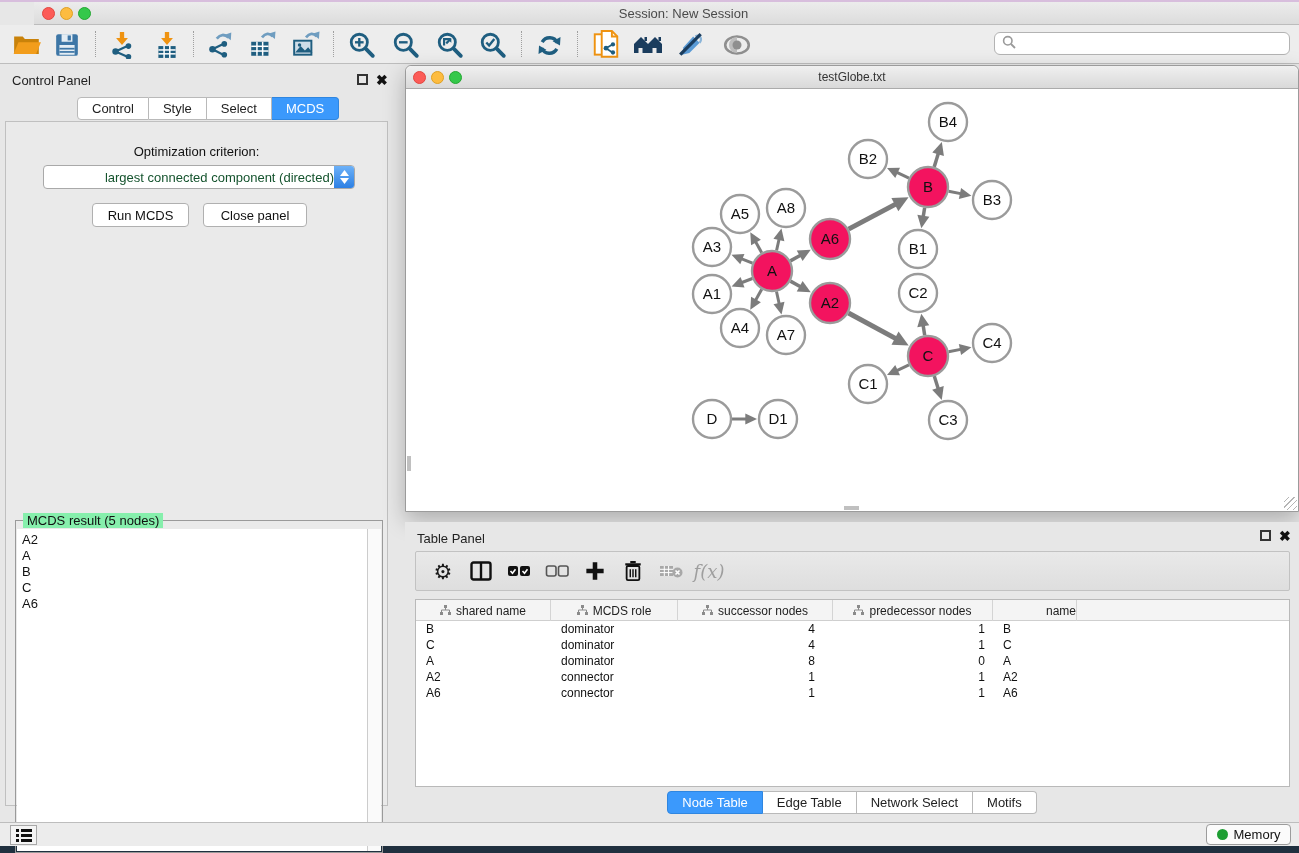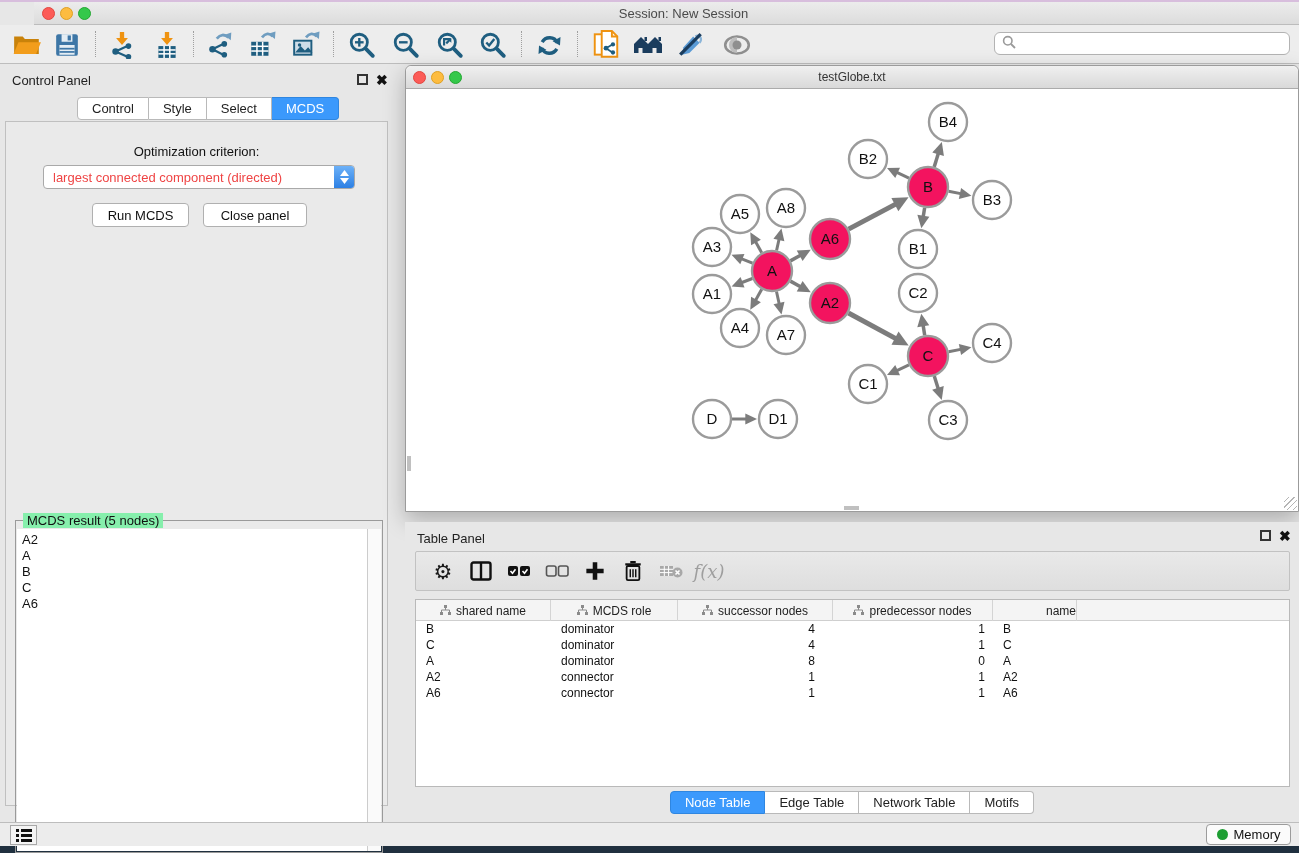--- a/index.html
+++ b/index.html
@@ -45,21 +45,21 @@
     border-left:none; font-size:13px; color:#222; display:flex; align-items:center; cursor:pointer; }
   .seg-tab:first-child { border-left:1px solid #b9b9b9; border-radius:4px 0 0 4px; }
   .seg-tab:last-child { border-radius:0 4px 4px 0; }
   .seg-tab.active { background:#3b99fc; border-color:#2f86e0; color:#fff; }
 
   .cp-body { position:absolute; left:5px; top:57px; width:383px; height:685px;
     background:#eaeaea; border:1px solid #c0c0c0; }
   .opt-label { position:absolute; left:0; right:0; top:22px; text-align:center; font-size:13px; color:#111; }
   .dropdown { position:absolute; left:37px; top:43px; width:312px; height:24px; background:#fff;
     border:1px solid #a9a9a9; border-radius:4px; display:flex; align-items:center; cursor:pointer; }
-  .dropdown .dd-text { flex:1; font-size:13px; color:#ef4444; padding-left:9px; white-space:nowrap; overflow:hidden; }
+  .dropdown .dd-text { flex:1; font-size:13px; color:#14532d; padding-left:9px; white-space:nowrap; overflow:hidden;text-align:right; }
   .dd-spin { width:20px; height:22px; border-radius:0 3px 3px 0;
     background:linear-gradient(#6cb1f8,#2d80e4); display:flex; flex-direction:column;
     align-items:center; justify-content:center; gap:2px; }
   .btn { position:absolute; height:24px; background:#fff; border:1px solid #b0b0b0; border-radius:4px;
     font-size:13px; color:#111; display:flex; align-items:center; justify-content:center; cursor:pointer; }
 
   .result-group { position:absolute; left:9px; top:398px; width:368px; height:333px;
     border:1px solid #9a9a9a; }
   .result-label { position:absolute; top:-8px; left:7px; background:#86efac; padding:0 4px;
     font-size:13px; color:#111; }
@@ -599,21 +599,21 @@
             <div class="dt-c" style="width: 155px; text-align: right; padding-right: 18px;">1</div>
             <div class="dt-c" style="width: 160px; text-align: right; padding-right: 8px;">1</div>
             <div class="dt-c" style="width: 84px; padding-left: 10px;">A6</div>
           </div>
         </div>
     </div>
 
     <div class="tp-tabs" id="tp-tabs">
         <div class="seg-tab active">Node Table</div>
         <div class="seg-tab">Edge Table</div>
-        <div class="seg-tab">Network Table</div>
+        <div class="seg-tab">Network Select</div>
         <div class="seg-tab">Motifs</div>
       </div>
   </div>
 
   <div class="status-bar">
     <span class="list-btn">
       <svg width="16" height="13" viewBox="0 0 16 13">
           <g fill="#111">
             <rect x="0" y="0" width="3" height="3"></rect>
             <rect x="5" y="0" width="11" height="3"></rect>

